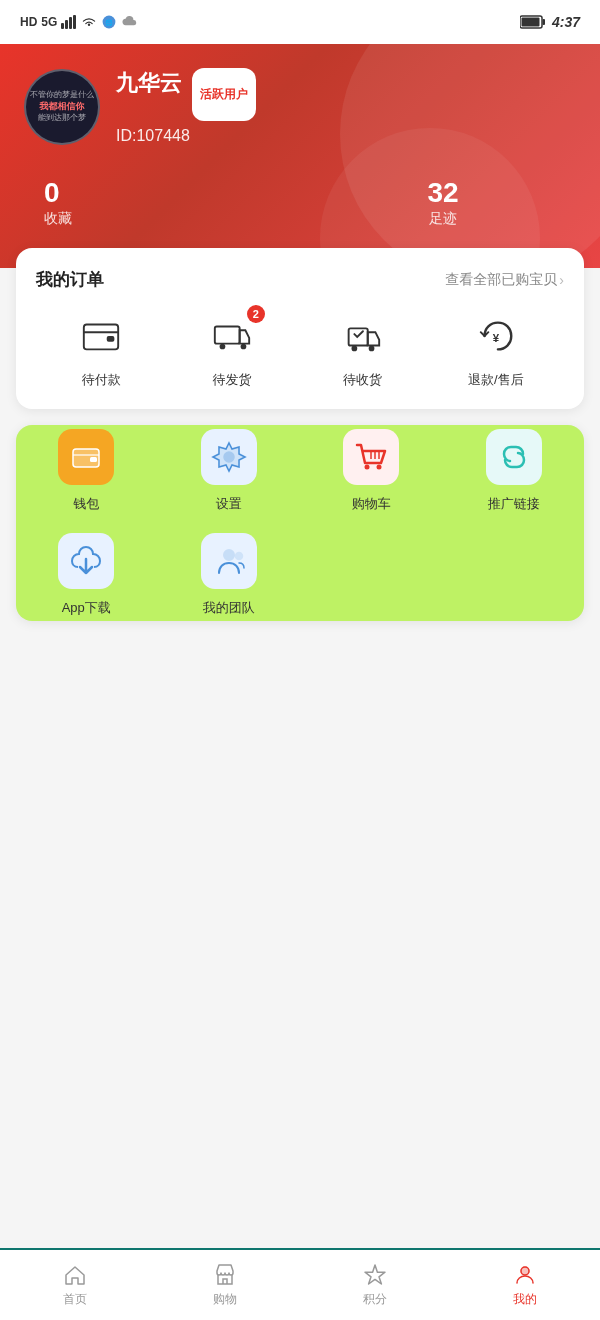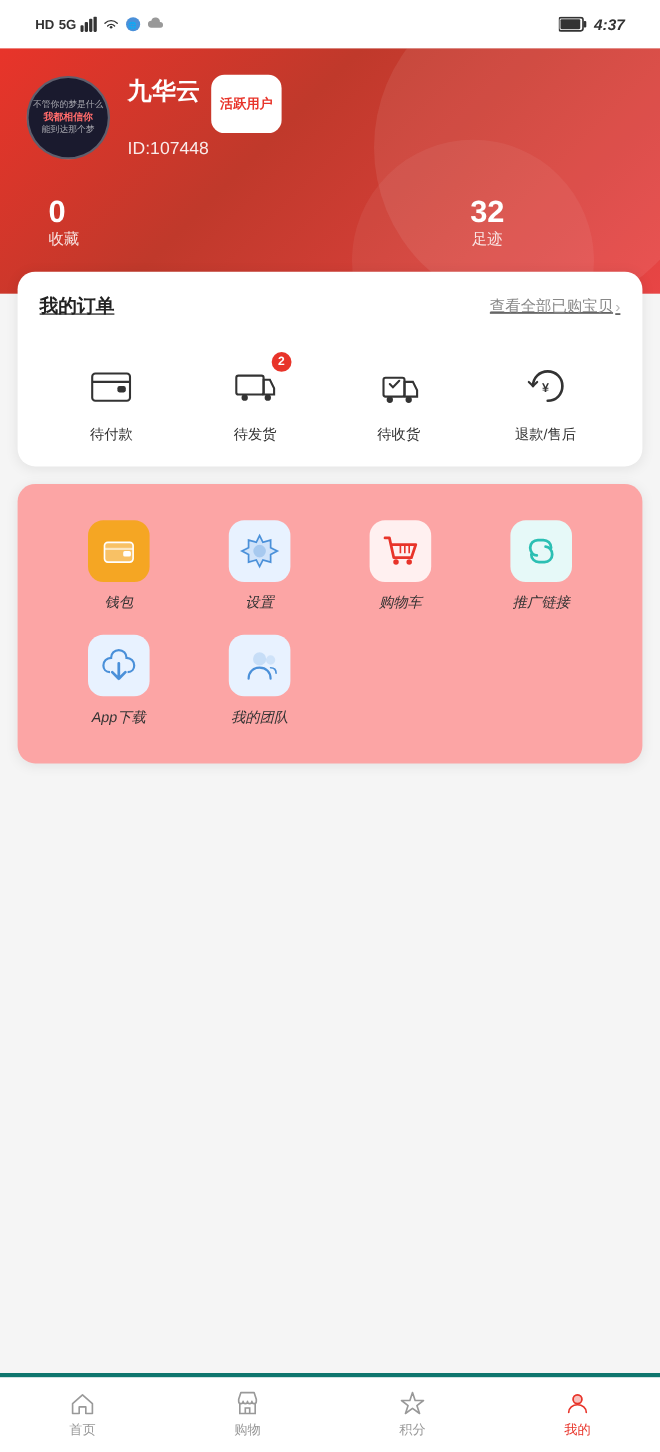--- a/index.html
+++ b/index.html
@@ -13,21 +13,21 @@
       overflow-x: hidden;
     }
 
     
     .status-bar {
       background: #fff;
       height: 44px;
       display: flex;
       align-items: center;
       justify-content: space-between;
-      padding: 0 32px;
+      padding: 0 20px;
       font-size: 14px;
       color: #333;
     }
     .status-left { display: flex; align-items: center; gap: 4px; font-size: 12px; font-weight: 600; }
     .status-right { display: flex; align-items: center; gap: 6px; font-size: 14px; font-weight: 600; font-style: italic; }
 
     
     .profile-header {
       background: linear-gradient(135deg, #e8342a 0%, #c0392b 40%, #e84545 100%);
       padding: 24px 24px 40px 24px;
@@ -127,22 +127,21 @@
       position: relative;
       z-index: 2;
       box-shadow: 0 2px 12px rgba(0,0,0,0.08);
     }
 
     
     .order-header {
       display: flex;
       justify-content: space-between;
       align-items: center;
-      margin-bottom: 36px;
-      text-decoration: underline;
+      margin-bottom: 20px;
     }
     .order-title { font-size: 17px; font-weight: bold; color: #222; }
     .order-link {
       font-size: 14px;
       color: #888;
       display: flex;
       align-items: center;
       gap: 2px;
     }
     .order-link .chevron { color: #bbb; }
@@ -180,26 +179,25 @@
       justify-content: center;
       padding: 0 4px;
     }
     .order-label { font-size: 13px; color: #333; }
 
     
     .icon-svg { width: 42px; height: 42px; }
 
     
     .tools-card {
-      background: #fca5a5;
+      background: #bef264;
       border-radius: 16px;
       margin: 0 16px 16px 16px;
-      padding: 33px;
+      padding: 4px;
       box-shadow: 0 2px 12px rgba(0,0,0,0.08);
-      font-style: italic;
     }
     .tools-grid {
       display: grid;
       grid-template-columns: repeat(4, 1fr);
       gap: 20px 10px;
     }
     .tool-item {
       display: flex;
       flex-direction: column;
       align-items: center;
@@ -215,21 +213,21 @@
     }
     .tool-label { font-size: 13px; color: #333; text-align: center; }
 
     
     .bottom-nav {
       position: fixed;
       bottom: 0;
       left: 0;
       width: 600px;
       background: #fff;
-      border-top: 4px solid #0f766e;
+      border-top: 2px solid #0f766e;
       display: flex;
       height: 72px;
       z-index: 100;
     }
     .nav-item {
       flex: 1;
       display: flex;
       flex-direction: column;
       align-items: center;
       justify-content: center;

